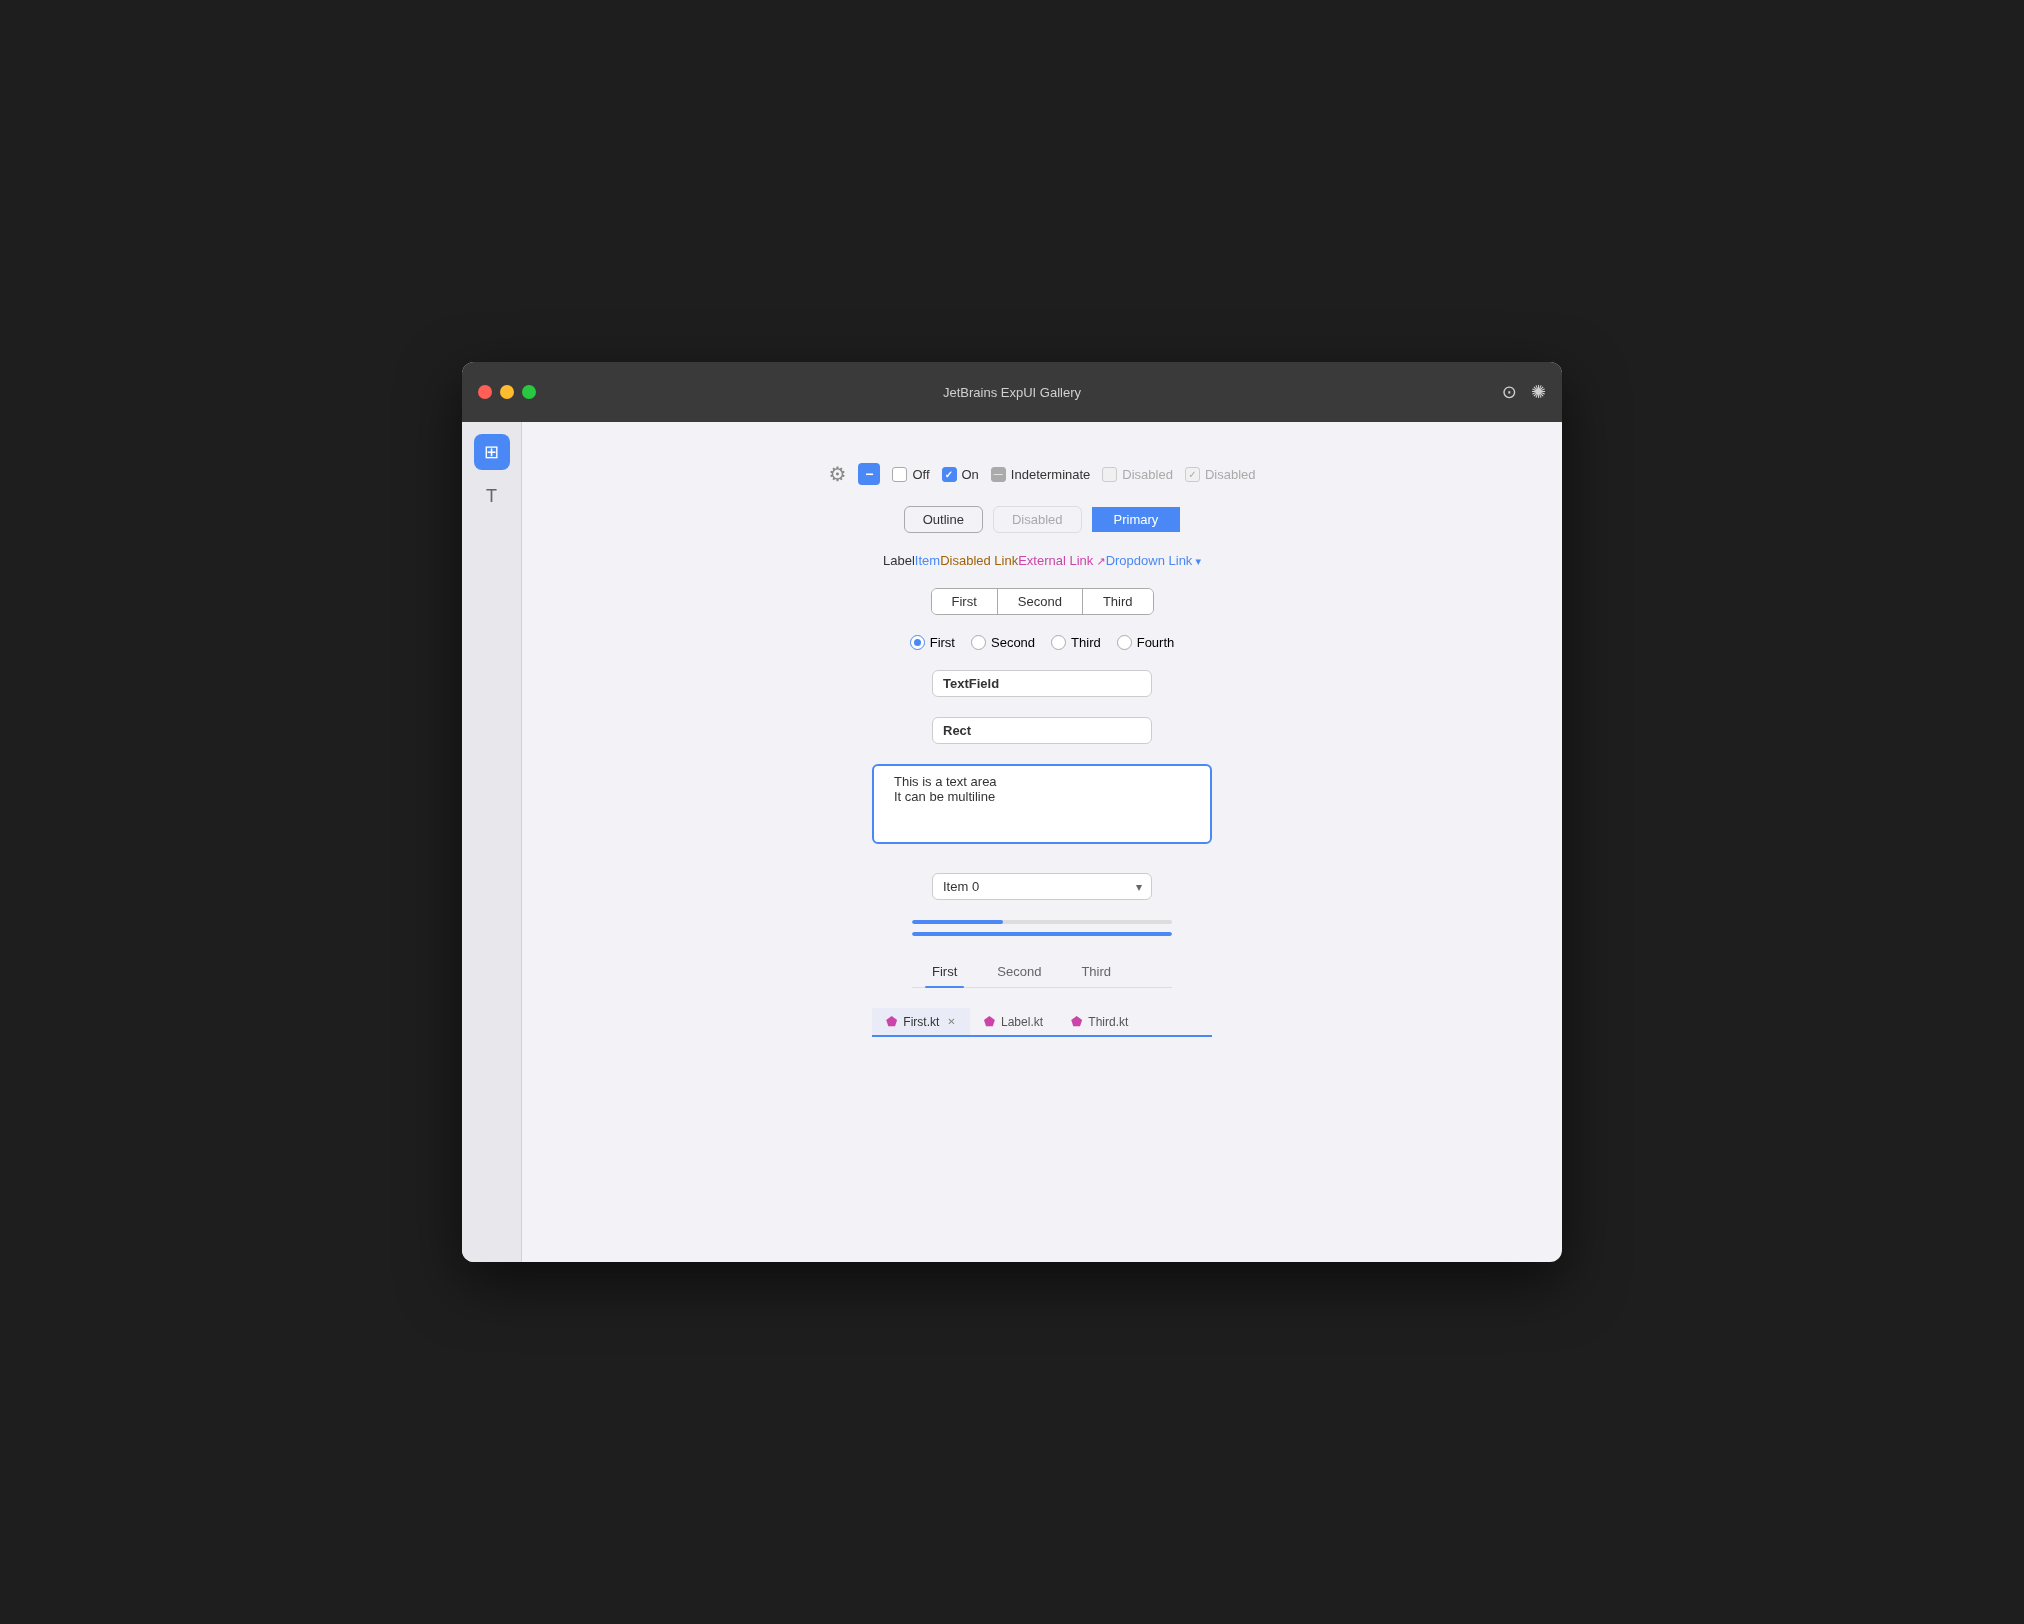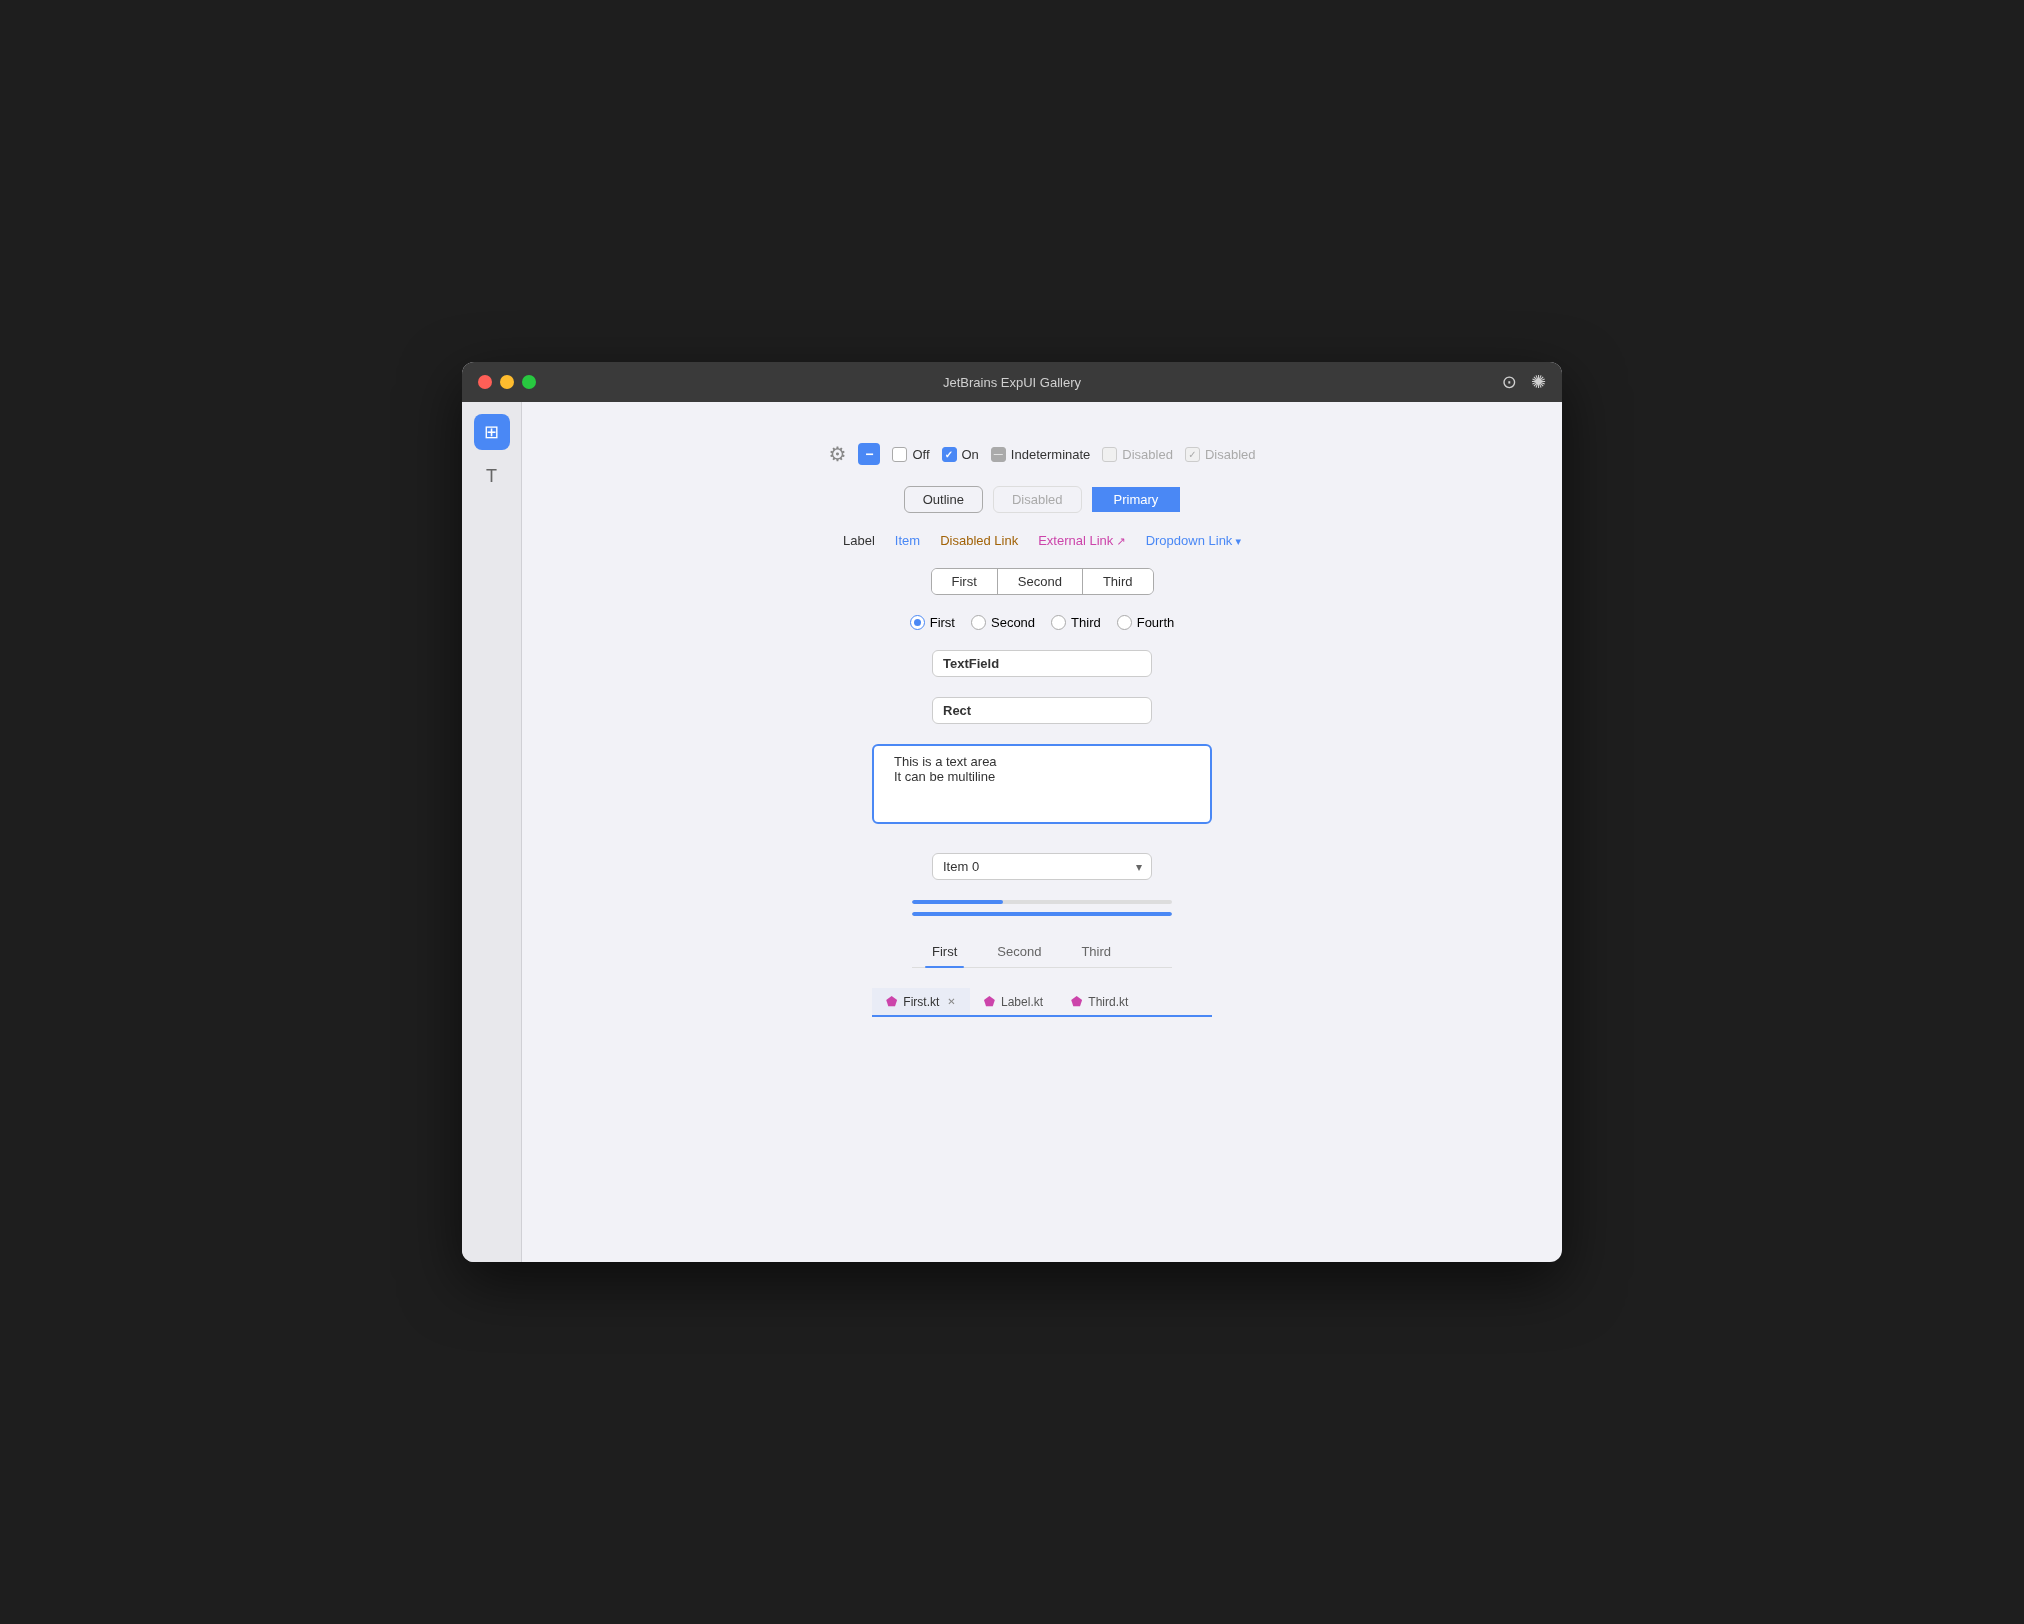--- a/index.html
+++ b/index.html
@@ -16,21 +16,21 @@
       height: 900px;
       background: #f2f2f7;
       border-radius: 12px;
       overflow: hidden;
       box-shadow: 0 20px 60px rgba(0,0,0,0.6);
       display: flex;
       flex-direction: column;
     }
     .titlebar {
       background: #3a3a3a;
-      height: 40px;
+      height: 60px;
       display: flex;
       align-items: center;
       justify-content: center;
       position: relative;
       flex-shrink: 0;
     }
     .traffic-lights {
       position: absolute;
       left: 16px;
       display: flex;
@@ -217,21 +217,21 @@
       font-size: 13px;
       color: white;
       cursor: pointer;
       font-weight: 500;
     }
 
     
     .links-row {
       display: flex;
       align-items: center;
-      gap: 20px;
+      gap: 0;
       font-size: 13px;
     }
     .link-label { color: #333; }
     .link-blue { color: #4a88f5; cursor: pointer; text-decoration: none; }
     .link-disabled { color: #a16207; }
     .link-external { color: #cc44aa; cursor: pointer; }
     .link-external::after { content: ' ↗'; font-size: 11px; }
     .link-dropdown { color: #4a88f5; cursor: pointer; }
     .link-dropdown::after { content: ' ▾'; font-size: 11px; }
 

